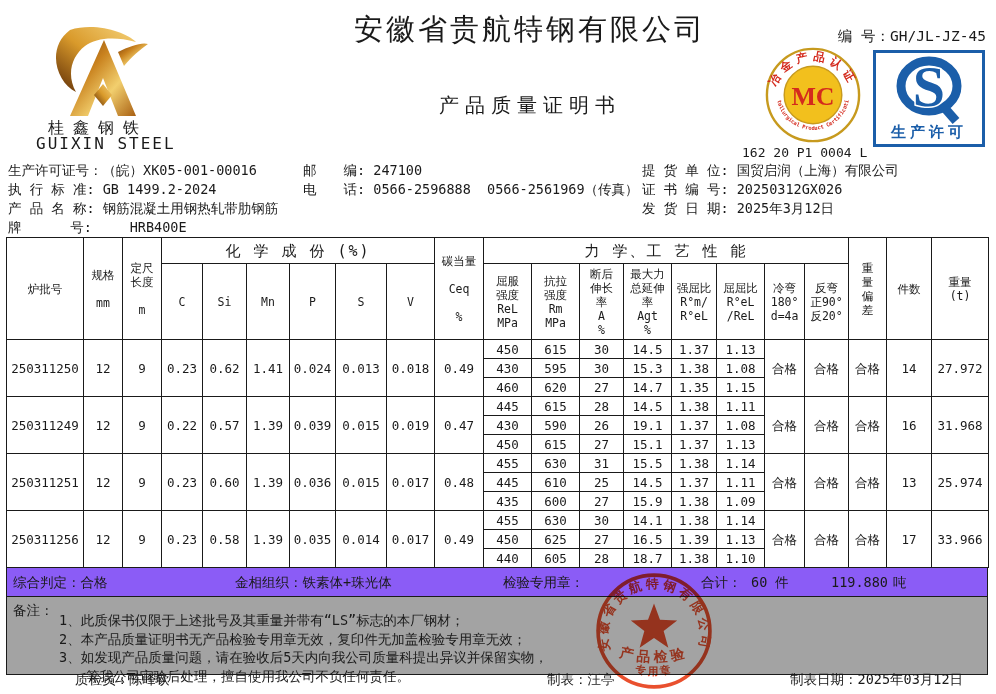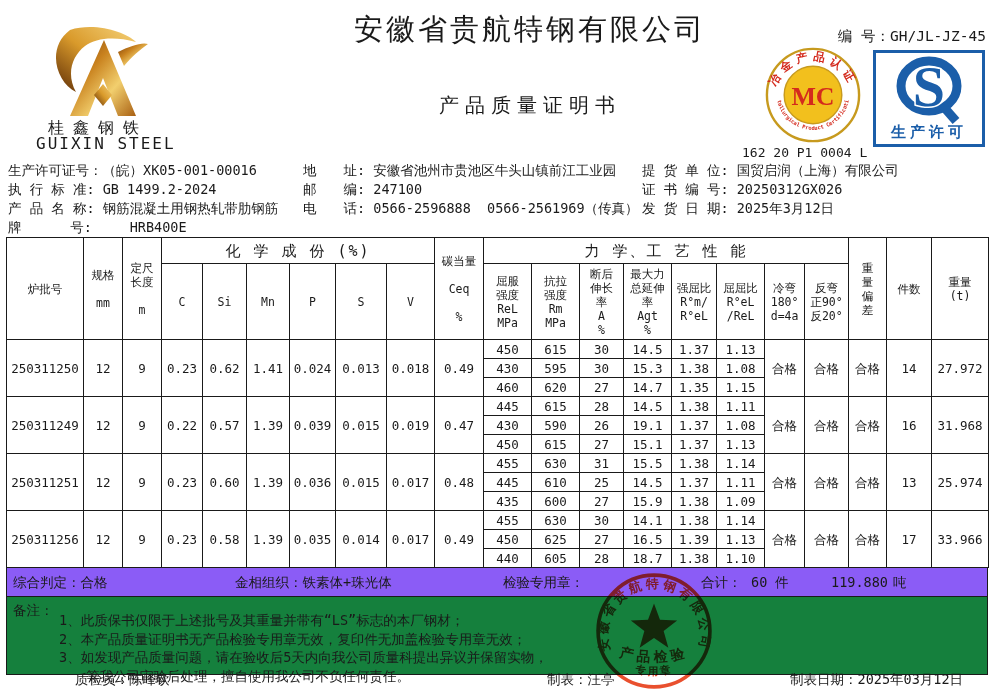--- a/index.html
+++ b/index.html
@@ -47,21 +47,21 @@
   .summary span{position:absolute;top:6px;white-space:pre;}
   .sum-verdict{left:6px;}
   .sum-micro{left:228px;}
   .sum-stamp{left:496px;}
   .sum-total-label{left:694px;}
   .sum-pieces{left:744px;}
   .sum-pieces-unit{left:768px;}
   .sum-weight{left:824px;}
   .sum-weight-unit{left:886px;}
 
-  .notes{position:relative;border:1px solid #1a1a1a;border-top:none;height:77px;font-size:13.5px;background:#15803d;}
+  .notes{position:relative;border:1px solid #1a1a1a;border-top:none;height:77px;font-size:13.5px;background:#a3a3a3;}
   .notes-label{position:absolute;left:6px;top:5px;}
   .notes-lines{position:absolute;left:52px;top:14px;line-height:18.5px;white-space:pre;}
 
   
   .footer-line{top:671px;font-size:13.5px;white-space:pre;margin-left:20px;}
   .ft-inspector{left:55px;}
   .ft-tabulator{left:527px;}
   .ft-date{left:770px;}
 
   .stamp{left:593px;top:570px;mix-blend-mode:multiply;opacity:.93;}
@@ -119,21 +119,20 @@
   </svg>
 </div>
 
 <div class="abs info-col info-left">
     <div class="info-line"><span>生产许可证号：</span><span>（皖）XK05-001-00016</span></div>
     <div class="info-line"><span>执 行 标 准: </span><span>GB 1499.2-2024</span></div>
     <div class="info-line"><span>产 品 名 称: </span><span>钢筋混凝土用钢热轧带肋钢筋</span></div>
     <div class="info-line"><span>牌　　　 号: </span><span>　  HRB400E</span></div>
   </div>
 <div class="abs info-col info-mid">
-    <div class="info-line"><span>地　　址: </span><span>安徽省池州市贵池区牛头山镇前江工业园</span></div>
     <div class="info-line"><span>邮　　编: </span><span>247100</span></div>
     <div class="info-line"><span>电　　话: </span><span>0566-2596888  0566-2561969（传真）</span></div>
   </div>
 <div class="abs info-col info-right">
     <div class="info-line"><span>提 货 单 位: </span><span>国贸启润（上海）有限公司</span></div>
     <div class="info-line"><span>证 书 编 号: </span><span>20250312GX026</span></div>
     <div class="info-line"><span>发 货 日 期: </span><span>2025年3月12日</span></div>
   </div>
 
 <div class="abs sheet">

